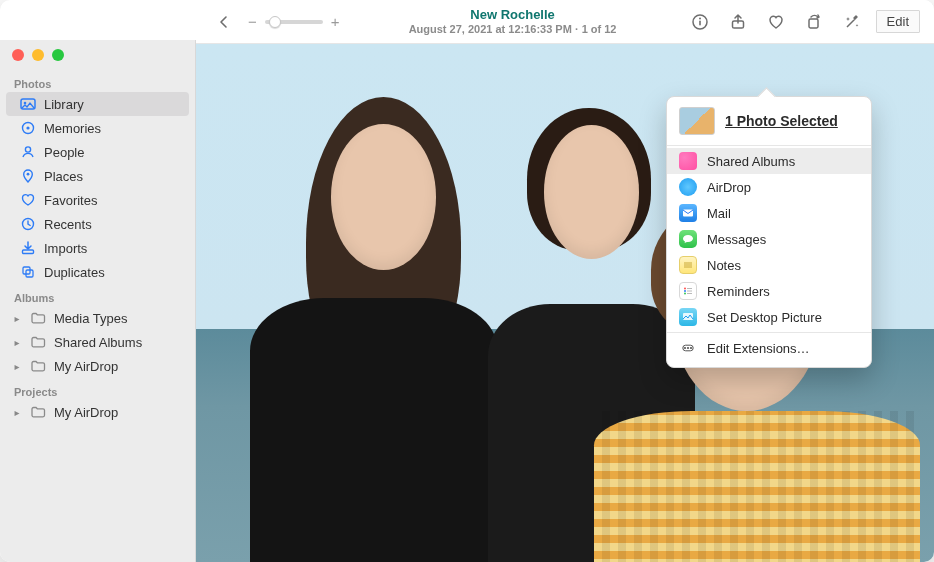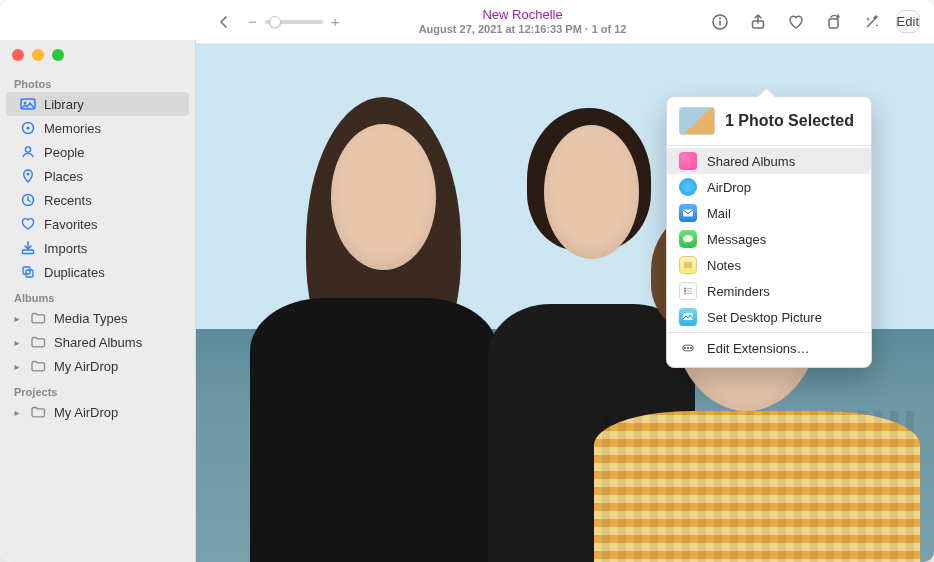--- a/index.html
+++ b/index.html
@@ -43,23 +43,23 @@
       height:44px; display:flex; align-items:center; gap:10px;
       padding:0 14px; border-bottom:1px solid #e6e6e6;
       color:#6e6e6e;
     }
     .tb-btn { width:28px; height:28px; display:flex; align-items:center; justify-content:center; border-radius:5px; }
     .zoom { display:flex; align-items:center; gap:8px; color:#9a9a9a; }
     .zoom-sign { font-size:15px; }
     .slider { position:relative; width:58px; height:4px; background:#d6d6d6; border-radius:2px; }
     .slider .knob { position:absolute; left:10px; top:50%; transform:translate(-50%,-50%); width:12px; height:12px; border-radius:50%; background:#fff; border:1px solid #c7c7c7; box-shadow:0 1px 1px rgba(0,0,0,.15); }
     .title-wrap { flex:1; text-align:center; line-height:1.15; }
-    .title { font-size:13px; font-weight:400; color:#a21caf; }
+    .title { font-size:13px; font-weight:700; color:#0f766e; }
     .subtitle { font-size:11px; color:#8b8b8b;font-weight:bold; }
-    .edit-btn { padding:3px 0; border:1px solid #d7d7d7; border-radius:8px; background:#fafafa; font-size:13px; color:#444; }
+    .edit-btn { padding:3px 10px; border:1px solid #d7d7d7; border-radius:1px; background:#fafafa; font-size:13px; color:#444; }
 
     
     .viewport { flex:1; position:relative; overflow:hidden; }
     .photo-scene {
       position:absolute; inset:0;
       background: linear-gradient(to bottom, #CBE6F2 0%, #CCE5F1 55%, #5C8B9B 55%, #6F97A4 70%, #7AA0AC 100%);
     }
     .figure { position:absolute; }
     
     .p1 { left:4%; bottom:0; width:42%; height:88%; }
@@ -100,21 +100,21 @@
       font-size:13px; color:#2b2b2b; padding-bottom:6px;
       z-index:5;
     }
     .popover::before{
       content:""; position:absolute; top:-7px; right:98px;
       width:12px; height:12px; background:#fff; border-left:1px solid #d9d9d9; border-top:1px solid #d9d9d9;
       transform:rotate(45deg);
     }
     .pop-header { display:flex; align-items:center; gap:10px; padding:10px 12px 8px 12px; }
     .thumb { width:36px; height:28px; border-radius:3px; background:linear-gradient(135deg,#A9CDE0 0 50%,#E8B36B 50% 100%); border:1px solid #cfcfcf; }
-    .pop-header .count { font-weight:700; font-size:16px; }
+    .pop-header .count { font-weight:700; font-size:14px;text-decoration:underline; }
     .pop-sep { height:1px; background:#e6e6e6; margin:2px 0; }
     .pop-item { display:flex; align-items:center; gap:10px; height:26px; padding:0 12px; }
     .pop-item.highlight { background:#ECECEC; }
     .app-icon { width:18px; height:18px; border-radius:4px; display:flex; align-items:center; justify-content:center; font-size:11px; color:#fff; flex:0 0 18px; }
     .app-icon.shared { background:radial-gradient(circle at 30% 30%, #FF7BBF, #FF4FA3); }
     .app-icon.airdrop { background:radial-gradient(circle at 50% 50%, #5FC8FF, #1E9CF0); border-radius:50%; }
     .app-icon.mail { background:linear-gradient(#5AB6FF,#1E7FE6); }
     .app-icon.messages { background:linear-gradient(#6FE27A,#2EC14A); border-radius:5px; }
     .app-icon.notes { background:linear-gradient(#FFF4C2,#FFE67A); border:1px solid #E6CF6B; }
     .app-icon.reminders { background:#fff; border:1px solid #d8d8d8; }
@@ -171,33 +171,33 @@
         <svg width="16" height="16" viewBox="0 0 16 16">
             <path d="M8 2c2.4 0 4.3 1.9 4.3 4.3 0 3.1-4.3 7.7-4.3 7.7S3.7 9.4 3.7 6.3C3.7 3.9 5.6 2 8 2z" fill="none" stroke="currentColor" stroke-width="1.4"></path>
             <circle cx="8" cy="6.2" r="1.4" fill="currentColor"></circle>
           </svg>
       </span>
       <span class="nav-label">Places</span>
     </div>
     <div class="nav-item">
       <span class="nav-icon blue">
         <svg width="16" height="16" viewBox="0 0 16 16">
+            <path d="M8 13S2.5 9.6 2.5 5.9C2.5 4 4 2.6 5.8 2.6c1 0 1.8.5 2.2 1.2.4-.7 1.2-1.2 2.2-1.2C12 2.6 13.5 4 13.5 5.9 13.5 9.6 8 13 8 13z" fill="none" stroke="currentColor" stroke-width="1.4"></path>
+          </svg>
+      </span>
+      <span class="nav-label">Favorites</span>
+    </div>
+    <div class="nav-item">
+      <span class="nav-icon blue">
+        <svg width="16" height="16" viewBox="0 0 16 16">
             <circle cx="8" cy="8" r="5.5" fill="none" stroke="currentColor" stroke-width="1.4"></circle>
             <path d="M8 5v3.2l2.2 1.3" fill="none" stroke="currentColor" stroke-width="1.4" stroke-linecap="round"></path>
           </svg>
       </span>
       <span class="nav-label">Recents</span>
-    </div>
-    <div class="nav-item">
-      <span class="nav-icon blue">
-        <svg width="16" height="16" viewBox="0 0 16 16">
-            <path d="M8 13S2.5 9.6 2.5 5.9C2.5 4 4 2.6 5.8 2.6c1 0 1.8.5 2.2 1.2.4-.7 1.2-1.2 2.2-1.2C12 2.6 13.5 4 13.5 5.9 13.5 9.6 8 13 8 13z" fill="none" stroke="currentColor" stroke-width="1.4"></path>
-          </svg>
-      </span>
-      <span class="nav-label">Favorites</span>
     </div>
     <div class="nav-item">
       <span class="nav-icon blue">
         <svg width="16" height="16" viewBox="0 0 16 16">
             <path d="M8 2v7M5 6l3 3 3-3" fill="none" stroke="currentColor" stroke-width="1.5" stroke-linecap="round" stroke-linejoin="round"></path>
             <rect x="2.5" y="10" width="11" height="3.5" rx="1" fill="none" stroke="currentColor" stroke-width="1.4"></rect>
           </svg>
       </span>
       <span class="nav-label">Imports</span>
     </div>

